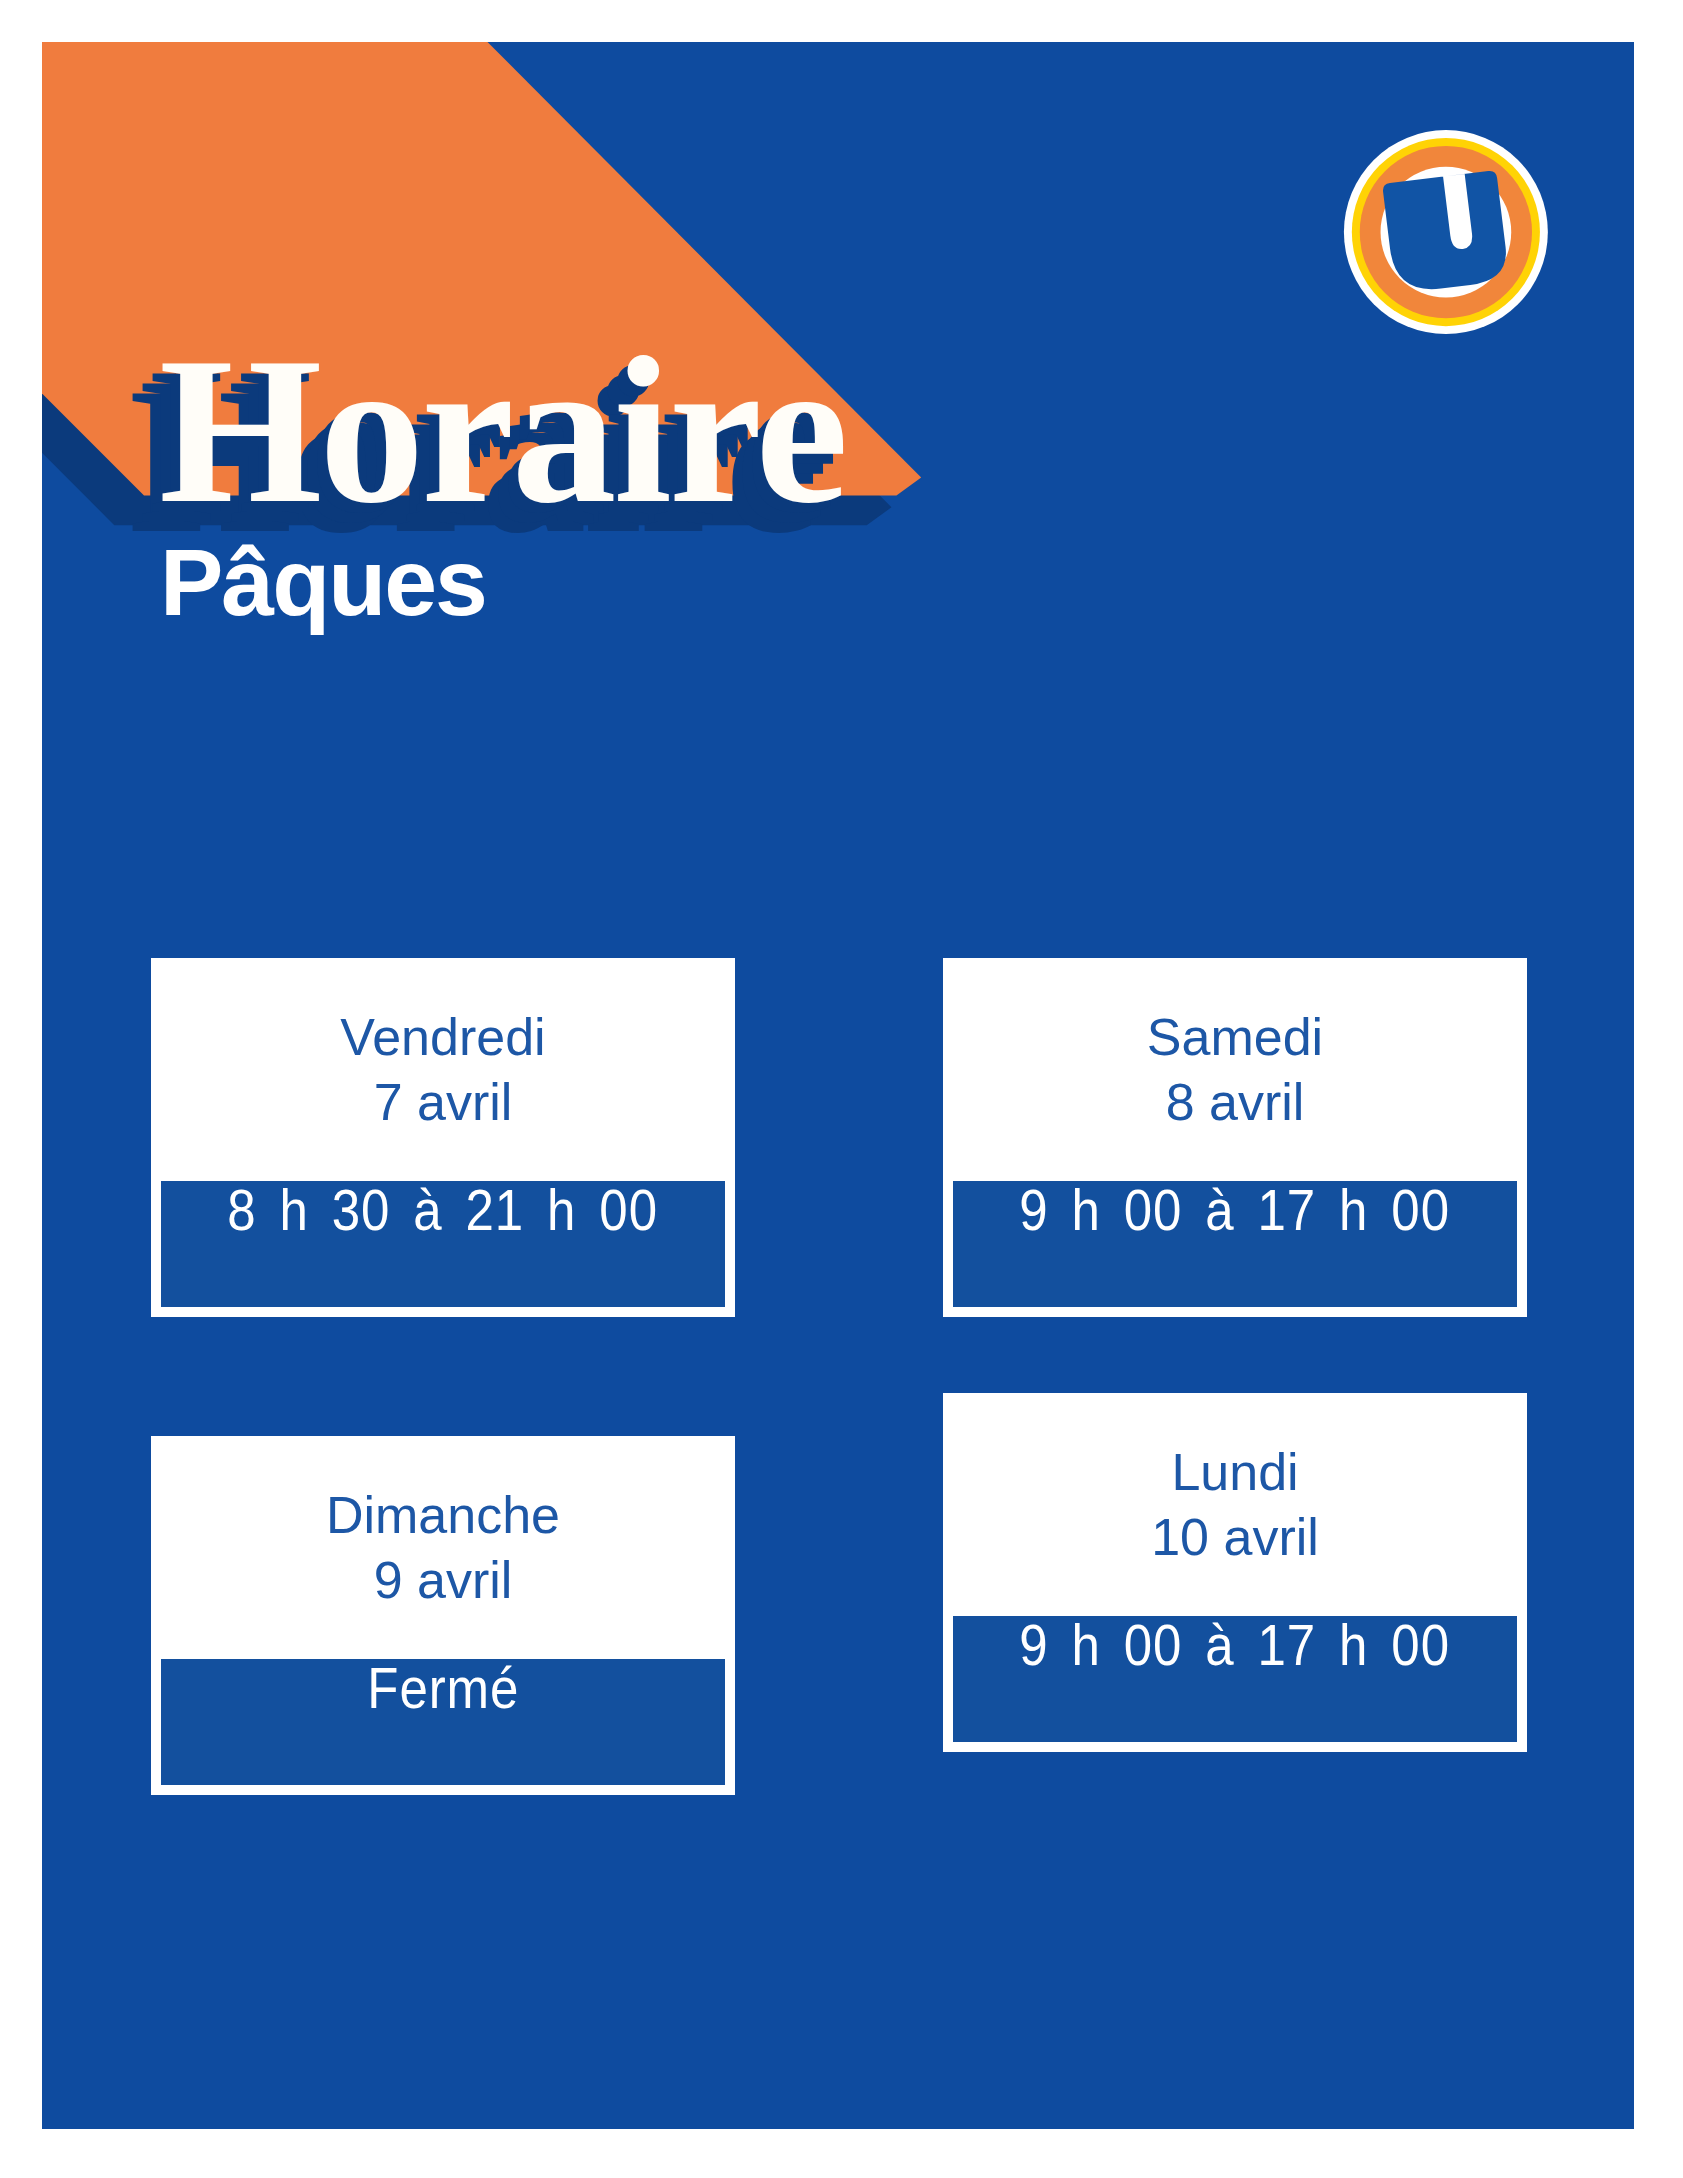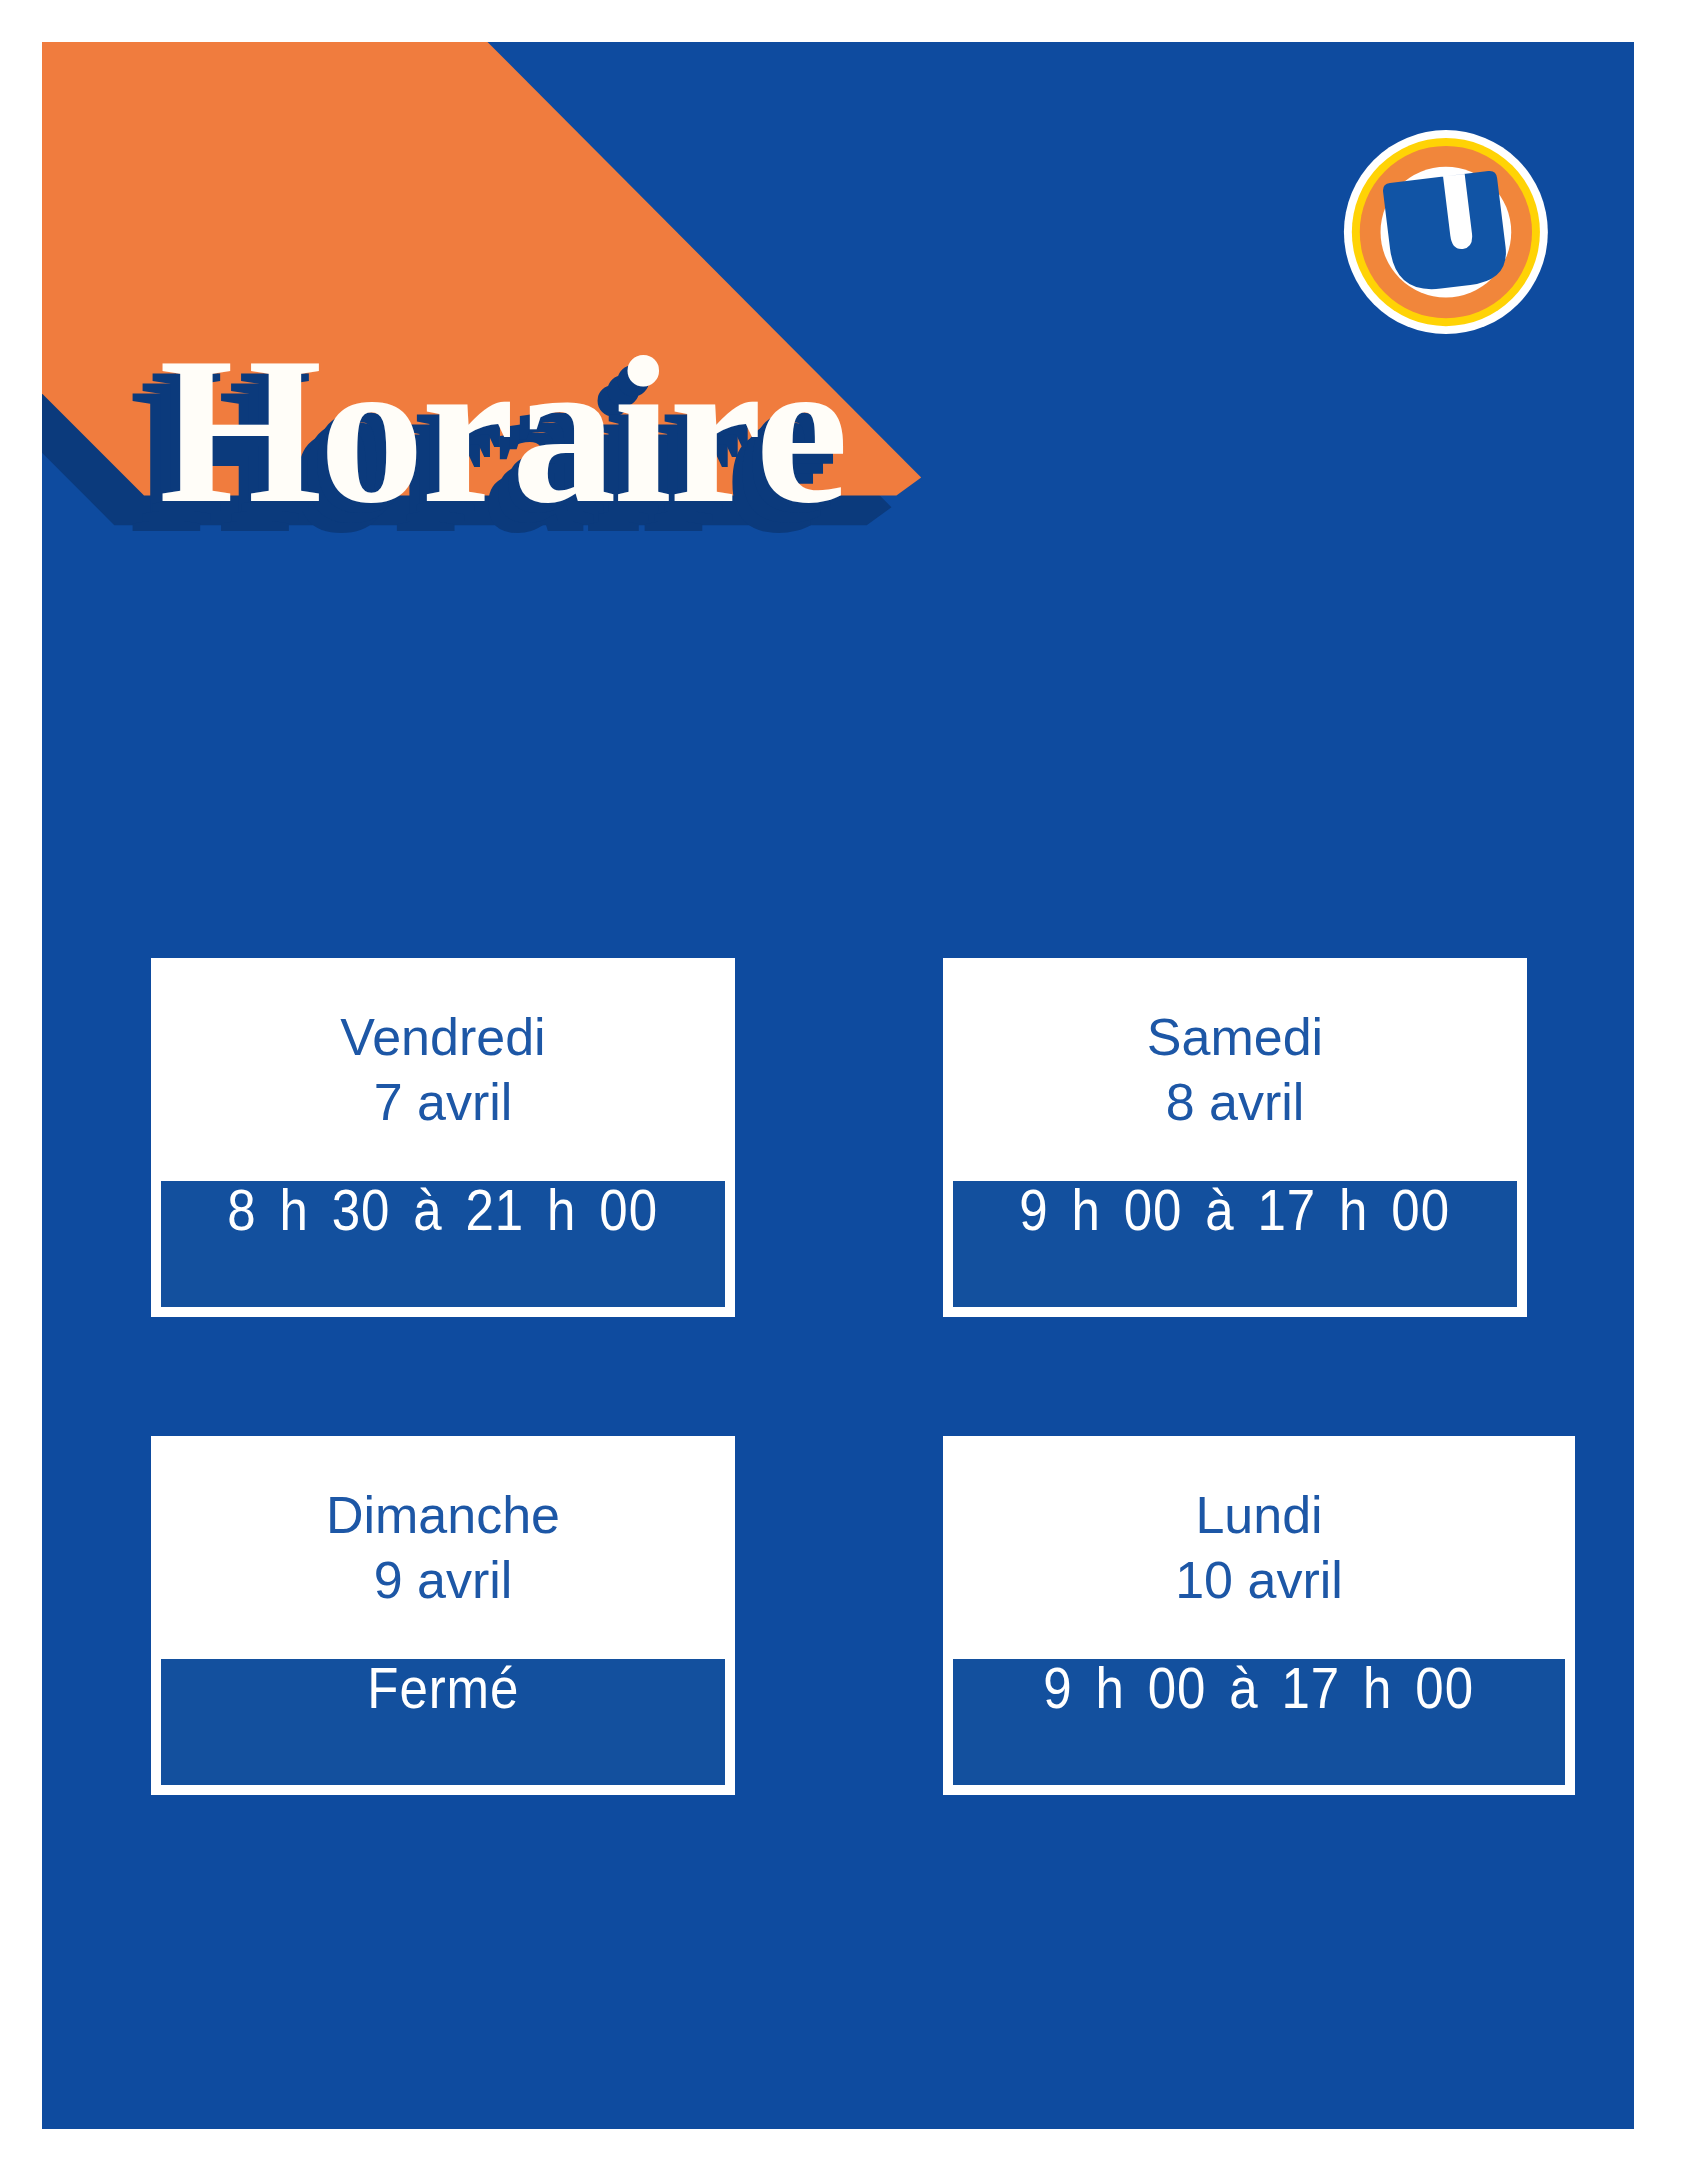--- a/index.html
+++ b/index.html
@@ -33,21 +33,21 @@
     font-weight:bold;font-size:95px;line-height:1;
     letter-spacing:-2px;color:#ffffff;white-space:nowrap;
   }
   .card{
     position:absolute;width:584px;height:359px;
     background:var(--card-white,#ffffff);
   }
   .card1{left:109px;top:916px;}
   .card2{left:901px;top:916px;}
   .card3{left:109px;top:1394px;}
-  .card4{left:901px;top:1394px;padding-left:48px;}
+  .card4{left:901px;top:1351px;}
   .card-top{
     position:absolute;left:0;right:0;top:0;height:223px;
     display:flex;flex-direction:column;align-items:center;justify-content:center;
     color:var(--day-text-blue,#1D57A6);
     font-weight:normal;font-size:52px;line-height:65px;
     text-align:center;
   }
   .card-band{
     position:absolute;left:10px;right:10px;bottom:10px;top:223px;
     background:var(--band-blue,#13509E);
@@ -76,20 +76,21 @@
         <circle cx="1418" cy="192" r="103" fill="#ffffff"></circle>
         <circle cx="1418" cy="192" r="95" fill="var(--logo-yellow,#FFD305)"></circle>
         <circle cx="1418" cy="192" r="87" fill="var(--logo-orange,#F1863B)"></circle>
         <circle cx="1418" cy="192" r="66" fill="#ffffff"></circle>
         <path d="M -58,-48 Q -58,-56 -50,-56 L 50,-56 Q 58,-56 58,-48 L 58,22 Q 58,56 18,56 L -12,56 Q -58,56 -58,10 Z
                  M 4,-56 L 26,-56 L 26,4 Q 26,19 15,19 Q 4,19 4,4 Z" fill="var(--logo-u-blue,#1154A5)" fill-rule="evenodd" transform="translate(1418,192) rotate(-7)"></path>
       </g>
     </svg>
 
     <div class="title">Horaire</div>
+    <div class="subtitle">Pâques</div>
 
     <div>
 
       <div class="card card1">
         <div class="card-top">
           <span>Vendredi</span>
           <span>7 avril</span>
         </div>
         <div class="card-band">
           <span class="hours">8 h 30 à 21 h 00</span>

